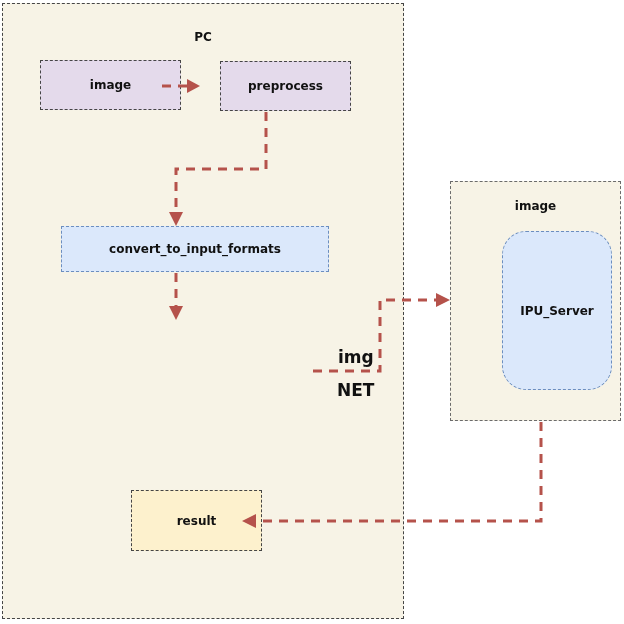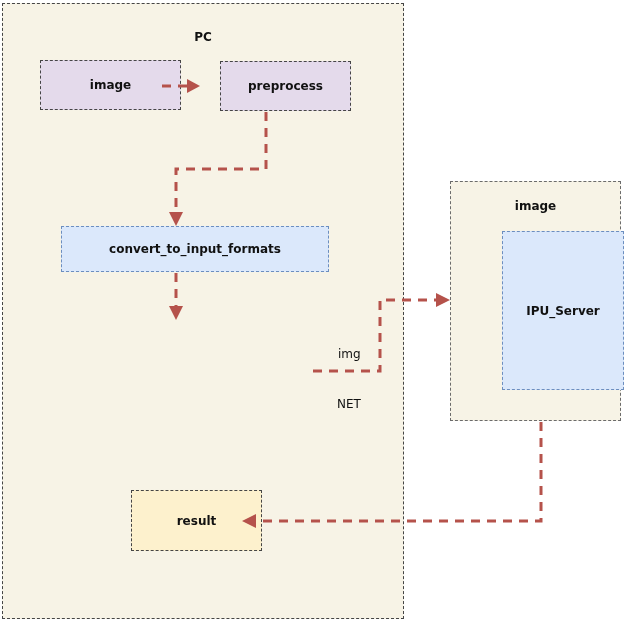--- a/index.html
+++ b/index.html
@@ -51,22 +51,22 @@
   .node.purple{background:var(--purple-fill);border:1px dashed var(--dark-border);}
   .node.blue{background:var(--blue-fill);border:1px dashed var(--blue-border);}
   .node.green{background:var(--green-fill);border:1px dashed var(--green-border);}
   .node.yellow{background:var(--yellow-fill);border:1px dashed var(--dark-border);}
   #edges{
     position:absolute;left:0;top:0;
     pointer-events:none;
   }
   .edge-label{
     position:absolute;
-    font-weight:normal;
-    font-size:12px;
+    font-weight:bold;
+    font-size:17px;
     color:var(--text);
   }
 </style>
 </head>
 <body>
 
 <div id="canvas">
 
   <div class="container" style="left:2px;top:3px;width:402px;height:616px;">
     <div class="container-title" style="top:26px;">PC</div>
@@ -86,21 +86,21 @@
 
   <div class="node blue" style="left:41px;top:226px;width:268px;height:46px;">
     <span>convert_to_input_formats</span>
   </div>
 
 
   <div class="node yellow" style="left:111px;top:490px;width:131px;height:61px;">
     <span>result</span>
   </div>
 
-  <div class="node blue" style="left:482px;top:231px;width:122px;height:159px;">
+  <div class="node blue" style="left:482px;top:231px;width:110px;height:159px;border-radius:24px;">
     <span>IPU_Server</span>
   </div>
 
   <svg id="edges" width="624" height="624" viewBox="0 0 624 624">
     <g stroke="#b5524b" stroke-width="3" fill="none" stroke-dasharray="9,7">
 
       <path d="M 162 86 L 187 86"></path>
 
       <path d="M 266 112 L 266 169 L 176 169 L 176 212"></path>
 
@@ -113,15 +113,15 @@
     <g fill="#b5524b" stroke="none">
       <polygon points="200,86 187,79 187,93"></polygon>
       <polygon points="176,226 169,212 183,212"></polygon>
       <polygon points="176,320 169,306 183,306"></polygon>
       <polygon points="450,300 436,293 436,307"></polygon>
       <polygon points="242,521 256,514 256,528"></polygon>
     </g>
   </svg>
 
   <div class="edge-label" style="left:338px;top:347px;">img</div>
-  <div class="edge-label" style="left:337px;top:397px;text-align:right;">NET</div>
+  <div class="edge-label" style="left:337px;top:380px;text-align:right;">NET</div>
 
 </div>
 
 </body></html>

